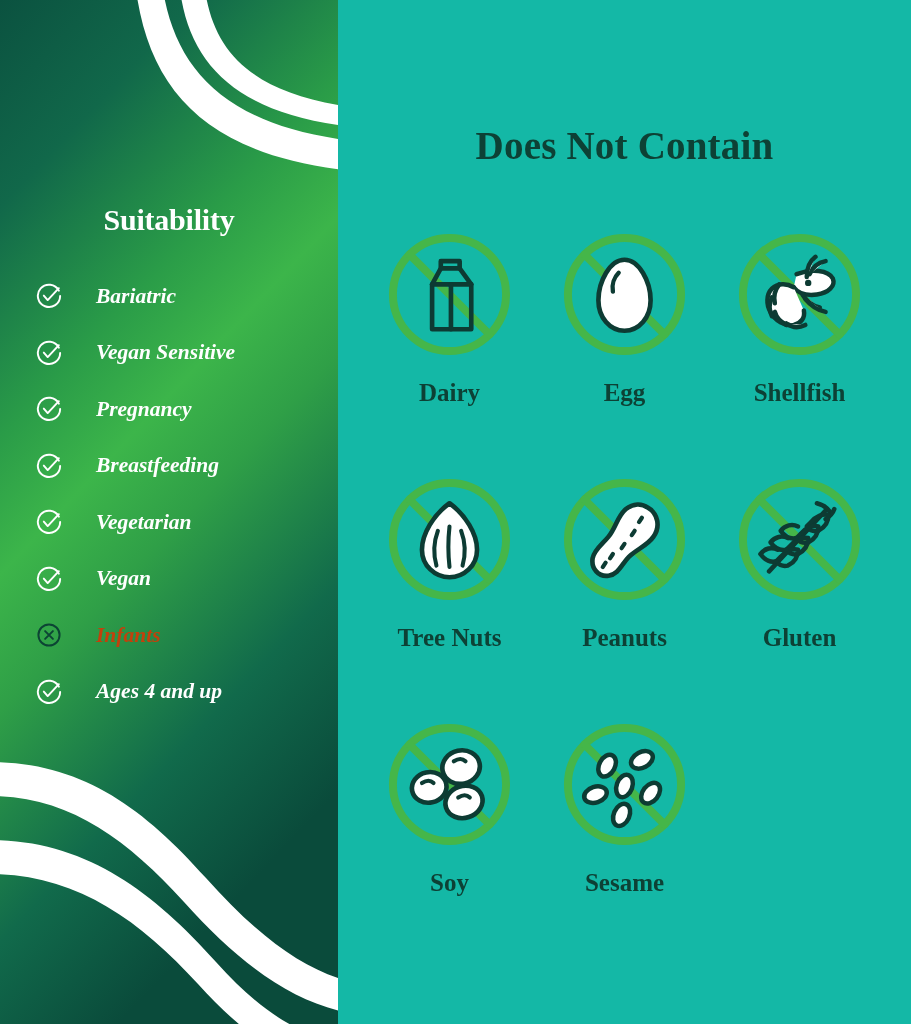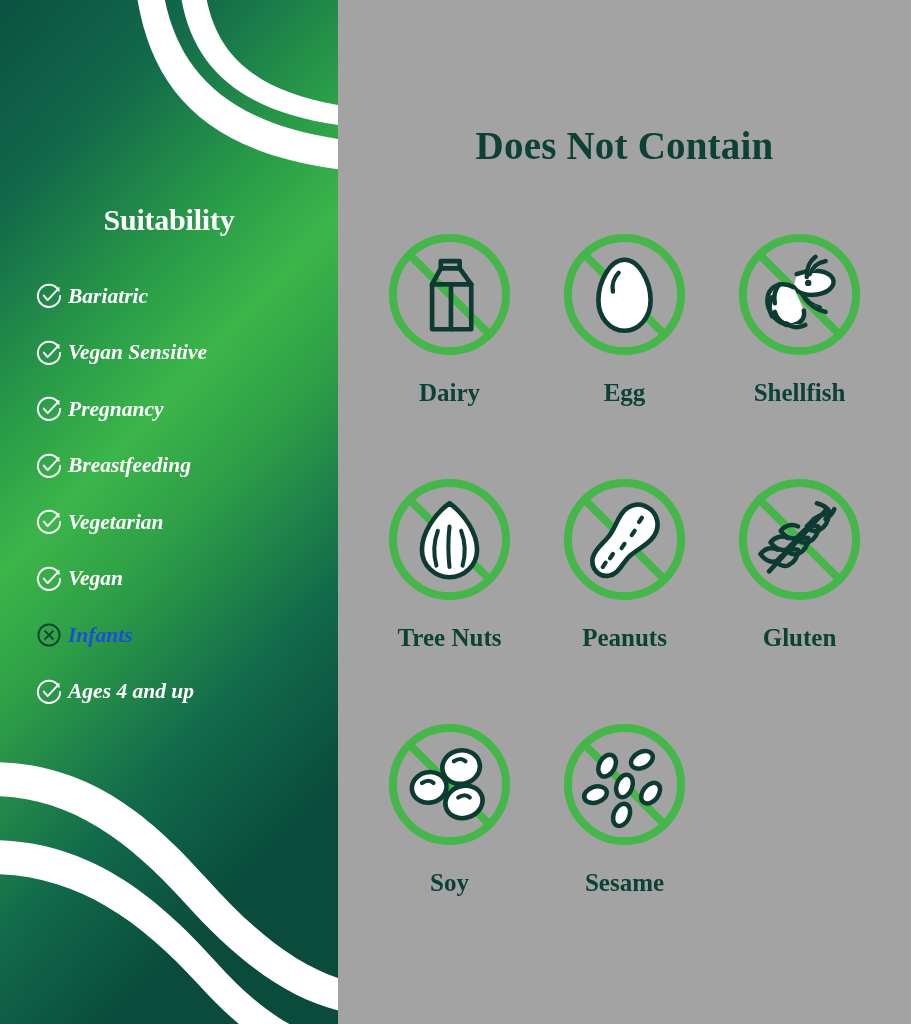--- a/index.html
+++ b/index.html
@@ -77,40 +77,40 @@
     display: flex;
     align-items: center;
   }
   .suit-icon {
     width: 26px;
     height: 26px;
     flex: 0 0 26px;
     display: block;
   }
   .suit-label {
-    margin-left: 6px;
+    margin-left: 34px;
     color: #ffffff;
     font-size: 21.5px;
     font-weight: bold;
     font-style: italic;
     white-space: nowrap;
     font-family: "Liberation Serif", "DejaVu Serif", serif;
   }
   .suit-item.excluded .suit-label {
-    color: #1d4ed8;
+    color: #c2410c;
   }
 
   
   .right-panel {
     position: absolute;
     left: 338px;
     top: 0;
     width: 573px;
     height: 1024px;
-    background: #a3a3a3;
+    background: #14b8a6;
   }
   .dnc-title {
     position: absolute;
     left: 0;
     top: 123px;
     width: 573px;
     text-align: center;
     color: #0d4135;
     font-size: 39px;
     font-weight: bold;

